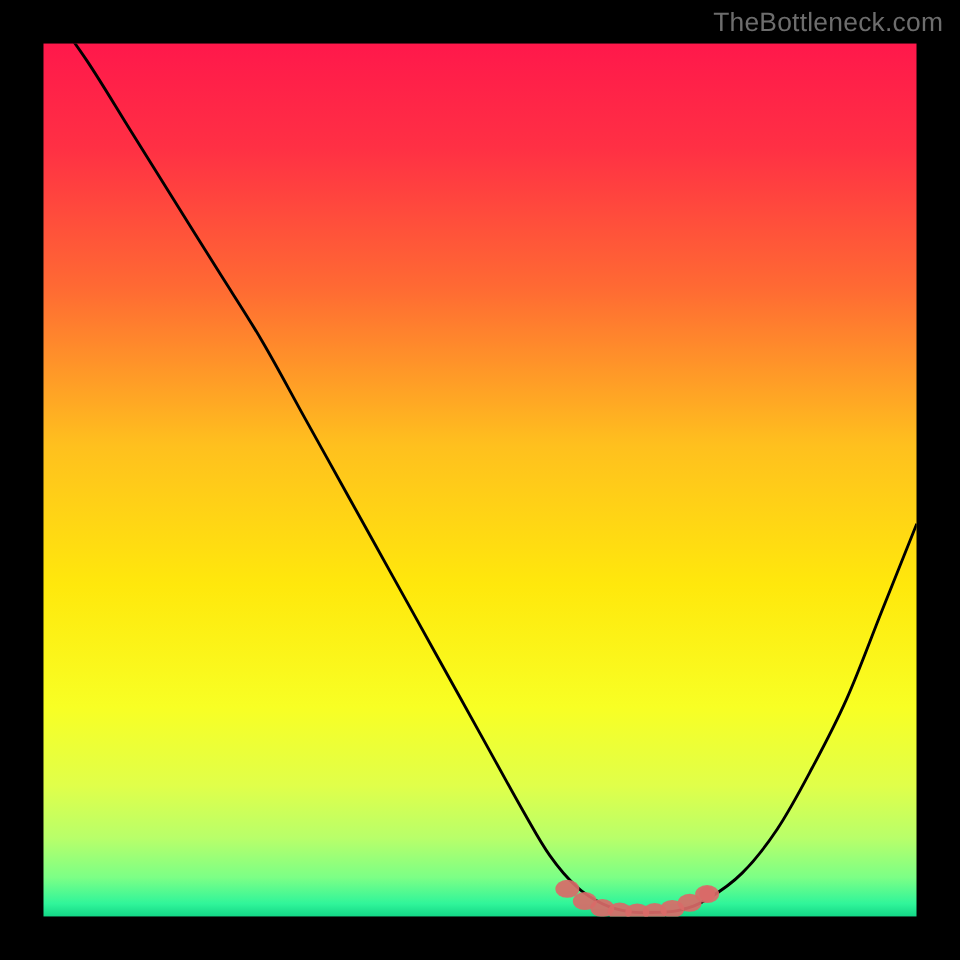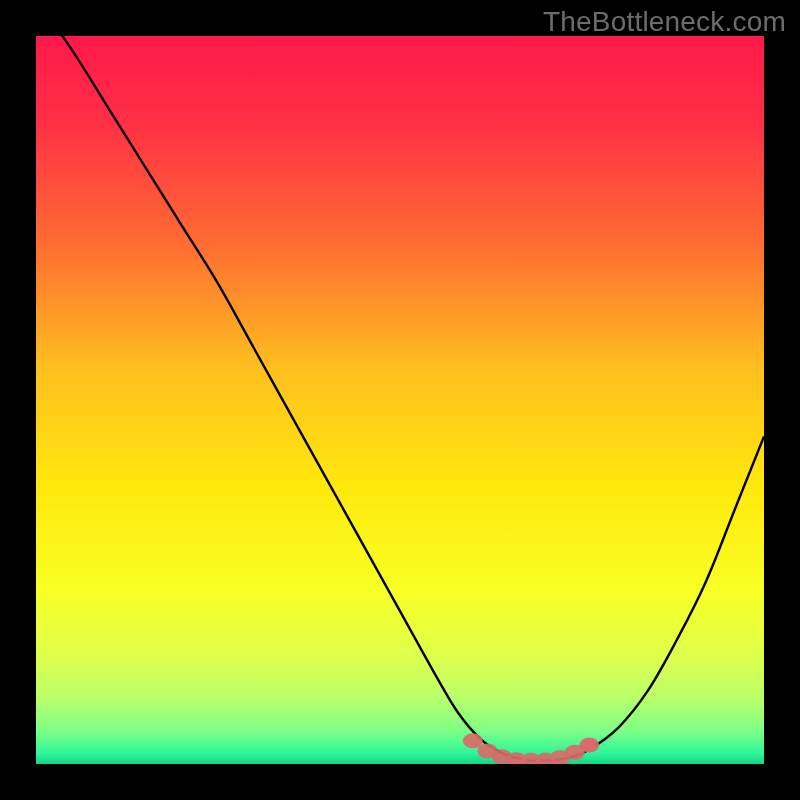--- a/index.html
+++ b/index.html
@@ -31,21 +31,21 @@
   }
   .curve {
     position: absolute;
     inset: 0;
   }
   .watermark {
     position: absolute;
     top: 6px;
     right: 14px;
     color: #6d6d6d;
-    font-size: 28px;
+    font-size: 22px;
     letter-spacing: 0.2px;
     font-weight: 400;
   }
 </style>
 </head>
 <body>
 
 <div class="frame">
 
   <div class="watermark">TheBottleneck.com</div>

